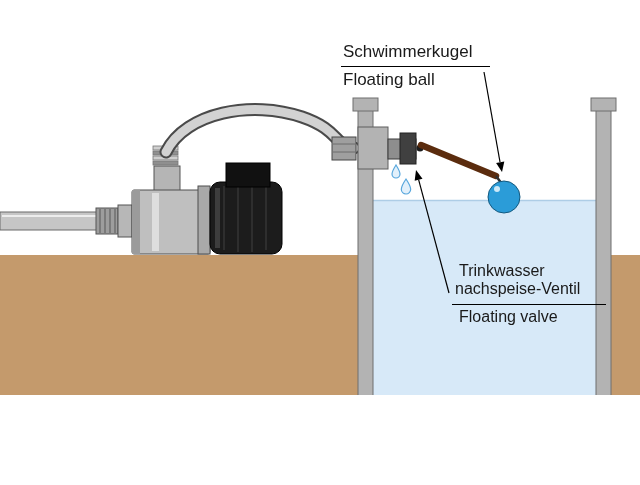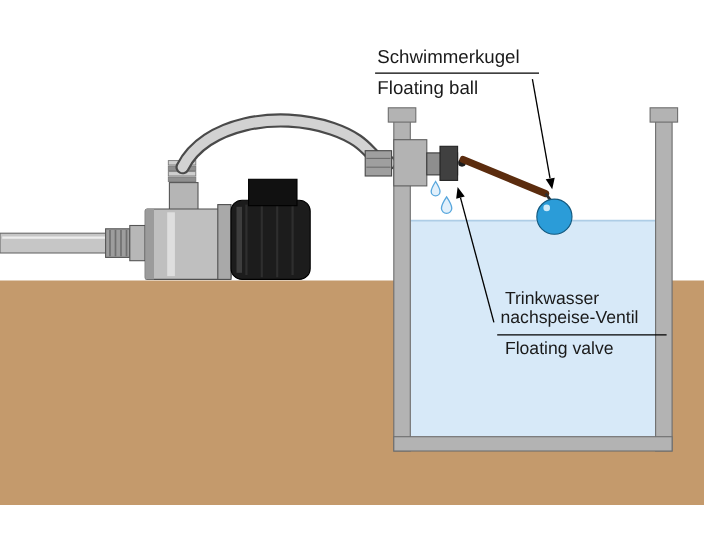--- a/index.html
+++ b/index.html
@@ -1,16 +1,16 @@
 <!DOCTYPE html>
 <html><head>
 <meta charset="utf-8">
 <style>
   html,body{margin:0;padding:0;background:#ffffff;}
-  .stage{width:640px;height:459px;position:relative;overflow:hidden;}
+  .stage{width:640px;height:395px;position:relative;overflow:hidden;}
   svg{display:block;}
   text{font-family:"Liberation Sans","DejaVu Sans",sans-serif;fill:#1a1a1a;}
   .lbl-lg{font-size:17px;}
   .lbl-md{font-size:16px;}
 </style>
 </head>
 <body>
 
 <div class="stage">
 <svg width="640" height="485" viewBox="0 0 640 485">

